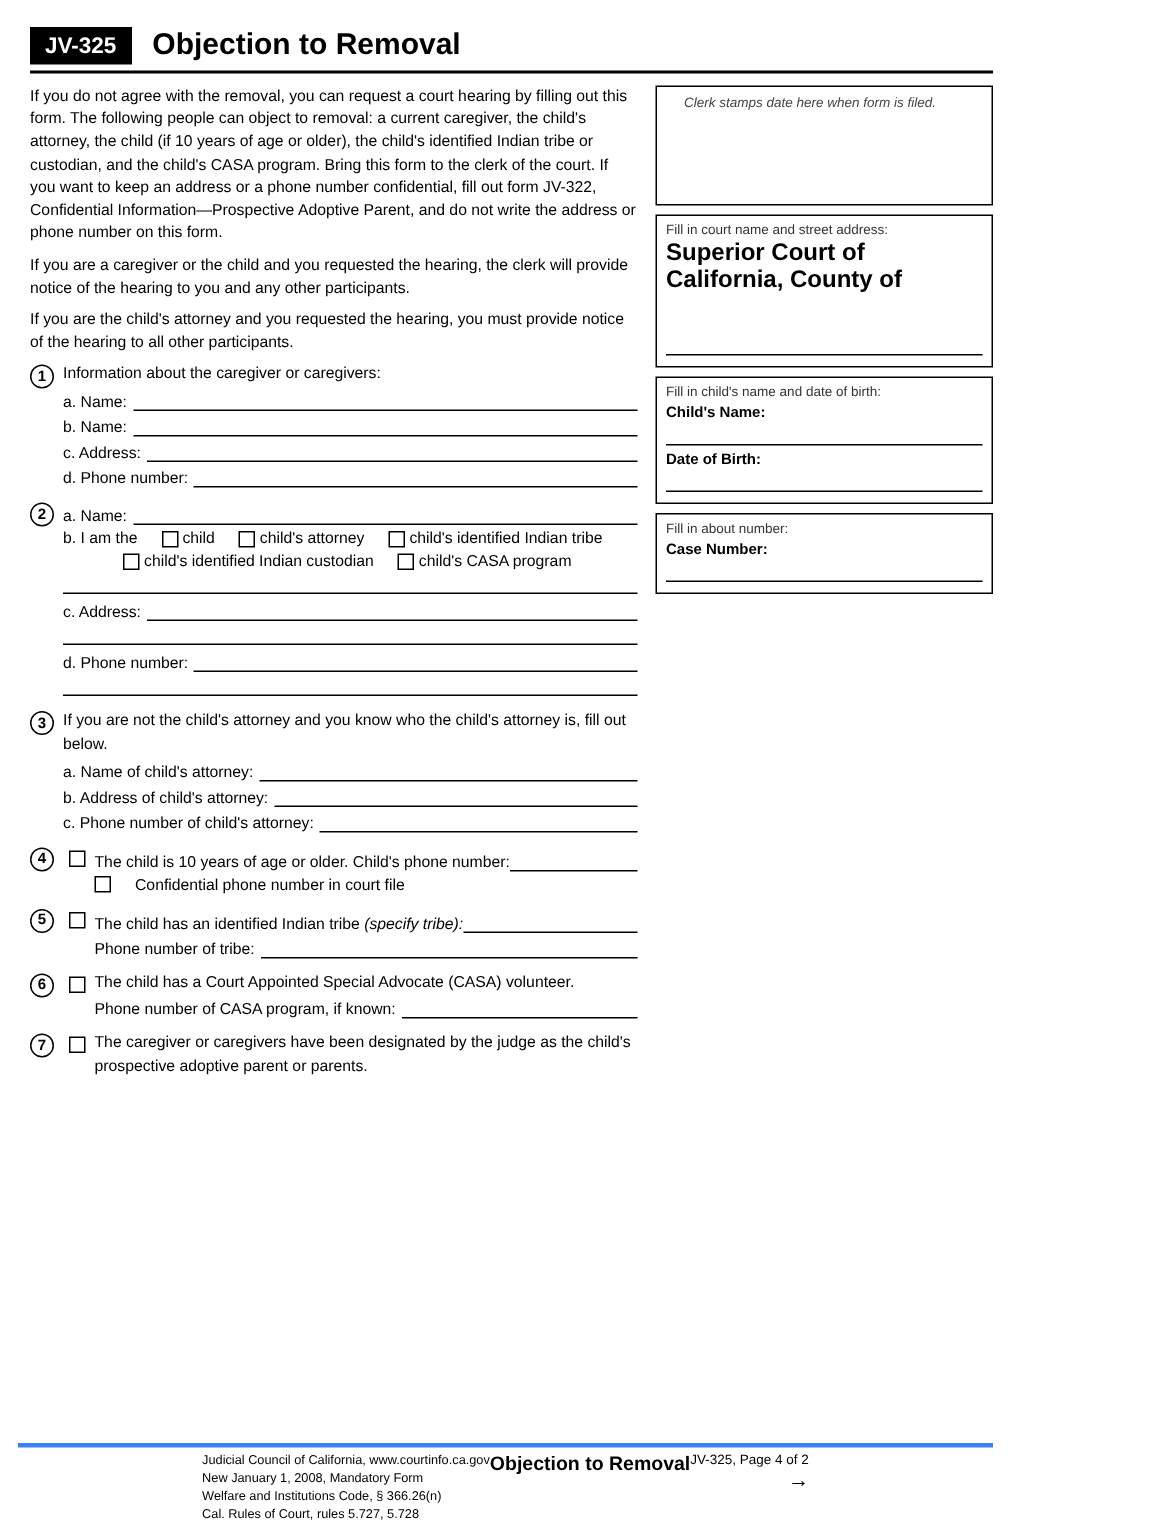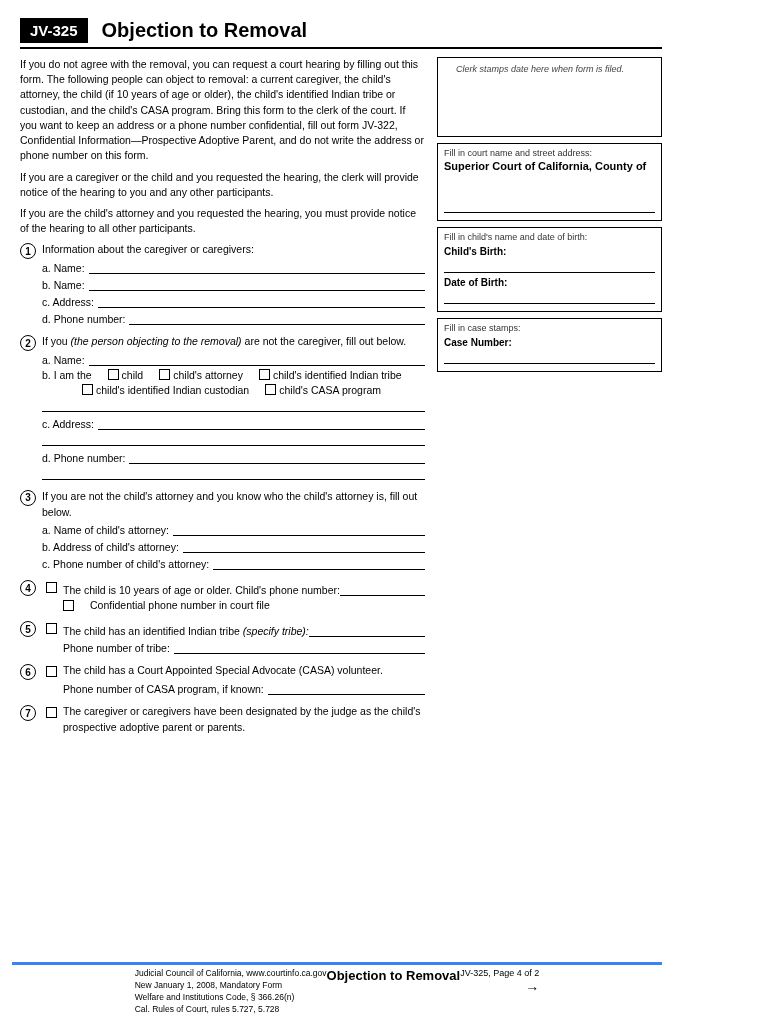--- a/index.html
+++ b/index.html
@@ -61,21 +61,21 @@
       padding: 4px 6px;
       min-height: 30px;
     }
     .right-box-label {
       font-size: 9px;
       color: #333;
       display: block;
       margin-bottom: 2px;
     }
     .right-box-content {
-      font-size: 11px;
+      font-size: 16px;
       font-weight: bold;
     }
     .right-box-field-label {
       font-size: 10px;
       font-weight: bold;
       display: block;
       margin-top: 4px;
     }
     .clerk-stamp-box {
       border: 1px solid #000;
@@ -258,23 +258,20 @@
           <div class="field-row">
             <span class="field-label">d.  Phone number:</span>
             <div class="field-line"></div>
           </div>
         </div>
       </div>
 
       <div class="section mt4">
         <span class="section-num">2</span>
         <div class="section-body">
-          <div class="section-text">
-            If you <em>(the person objecting to the removal)</em> are not the caregiver, fill out below.
-          </div>
           <div class="field-row mt2">
             <span class="field-label">a.  Name:</span>
             <div class="field-line"></div>
           </div>
           <div class="checkbox-row mt2">
             <span>b.  I am the</span>
             <div class="checkbox-item">
               <div class="checkbox"></div>
               <span>child</span>
             </div>
@@ -397,28 +394,28 @@
       </div>
 
       <div class="right-box">
         <span class="right-box-label">Fill in court name and street address:</span>
         <span class="right-box-content bold">Superior Court of California, County of</span>
         <div class="full-line" style="margin-top:28px;"></div>
       </div>
 
       <div class="right-box">
         <span class="right-box-label">Fill in child's name and date of birth:</span>
-        <span class="right-box-field-label bold">Child's Birth:</span>
+        <span class="right-box-field-label bold">Child's Name:</span>
         <div class="full-line"></div>
         <span class="right-box-field-label bold">Date of Birth:</span>
         <div class="full-line"></div>
       </div>
 
       <div class="right-box">
-        <span class="right-box-label">Fill in case stamps:</span>
+        <span class="right-box-label">Fill in about number:</span>
         <span class="right-box-field-label bold">Case Number:</span>
         <div class="full-line"></div>
       </div>
 
     </div>
 
   </div>
 
   <div class="footer">
     <div class="footer-left">

